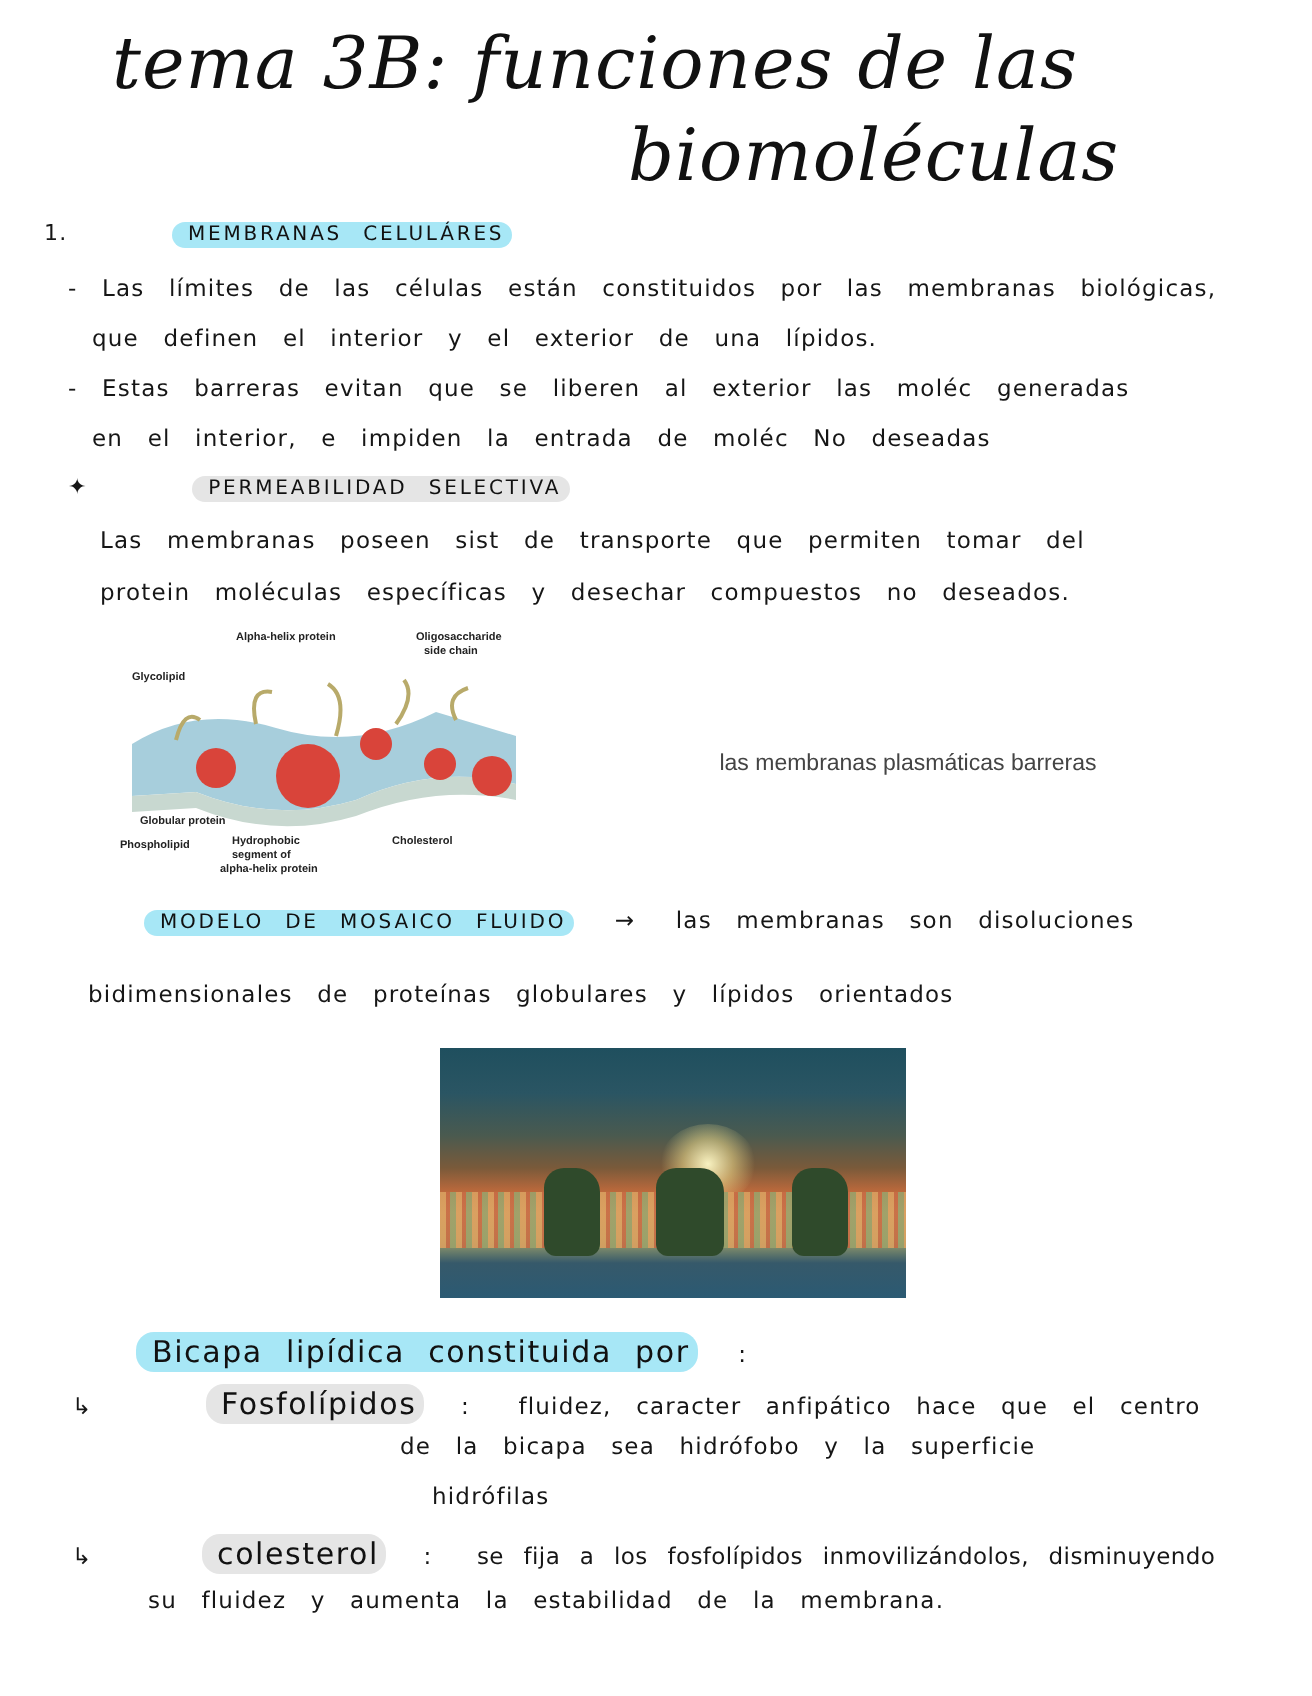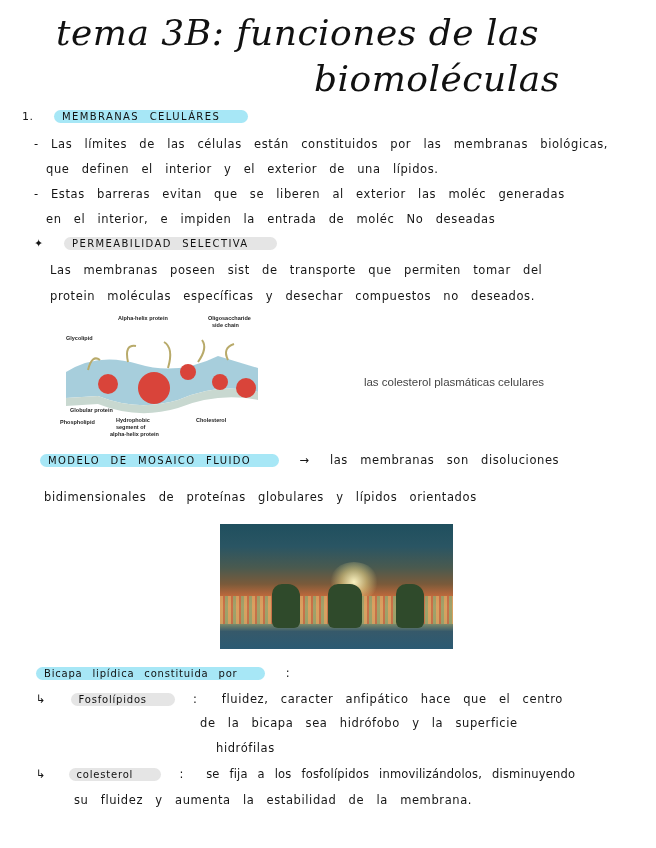--- a/index.html
+++ b/index.html
@@ -10,27 +10,27 @@
     .abs { position: absolute; }
     .title {
       font-family: "DejaVu Serif", serif; font-style: italic; font-size: 36px;
       letter-spacing: 0.5px; color: #111; white-space: nowrap;
     }
     .line {
       font-family: "DejaVu Sans", sans-serif; font-size: 11.5px; white-space: nowrap;
       letter-spacing: 0.6px; word-spacing: 8px; color: #161616;
     }
     .hl {
-      display: inline-block; padding: 1px 28px 1px 8px; border-radius: 9px;
+      display: inline-block; padding: 1px 4px 1px 8px; border-radius: 9px;
       font-family: "DejaVu Sans", sans-serif; font-size: 10px; letter-spacing: 1.4px;
-      word-spacing: 6px; color: #111;
+      word-spacing: 6px; color: #111; margin-left: 32px;
     }
     .hl.cyan { background: #a7e7f6; }
     .hl.pink { background: #e5e5e5; }
-    .hl.lc { font-size: 10px; letter-spacing: 0.8px; }
+    .hl.lc { font-size: 15px; letter-spacing: 0.8px; }
     .bullet { display: inline-block; margin-right: 8px; font-size: 11px; }
     .fig1 {
       left: 58px; top: 312px; width: 205px; height: 128px;
     }
     .caption {
       font-family: "Liberation Sans", sans-serif; font-size: 11.5px; color: #444;
       text-align: center; line-height: 15px; width: 260px;
     }
     .fig2 {
       left: 220px; top: 524px; width: 233px; height: 125px; overflow: hidden;
@@ -88,21 +88,21 @@
     <text x="8" y="28" font-size="5.5" font-family="Liberation Sans, sans-serif" font-weight="bold" fill="#222">Glycolipid</text>
     <text x="12" y="100" font-size="5.5" font-family="Liberation Sans, sans-serif" font-weight="bold" fill="#222">Globular protein</text>
     <text x="2" y="112" font-size="5.5" font-family="Liberation Sans, sans-serif" font-weight="bold" fill="#222">Phospholipid</text>
     <text x="58" y="110" font-size="5.5" font-family="Liberation Sans, sans-serif" font-weight="bold" fill="#222">Hydrophobic</text>
     <text x="58" y="117" font-size="5.5" font-family="Liberation Sans, sans-serif" font-weight="bold" fill="#222">segment of</text>
     <text x="52" y="124" font-size="5.5" font-family="Liberation Sans, sans-serif" font-weight="bold" fill="#222">alpha-helix protein</text>
     <text x="138" y="110" font-size="5.5" font-family="Liberation Sans, sans-serif" font-weight="bold" fill="#222">Cholesterol</text>
   </svg>
 </div>
 <div class="abs caption" style="left:324px; top:375px;">
-  <div>las colesterol plasmáticas celulares</div>
+  <div>las membranas plasmáticas barreras</div>
 </div>
 
 <div class="abs line" style="left:40px; top:453px;">
   <span class="hl cyan">MODELO DE MOSAICO FLUIDO</span>
   <span style="margin:0 8px;">→</span>
   <span>las membranas son disoluciones</span>
 </div>
 <div class="abs line" style="left:44px; top:490px;">bidimensionales de proteínas globulares y lípidos orientados</div>
 
 <div class="abs fig2">

